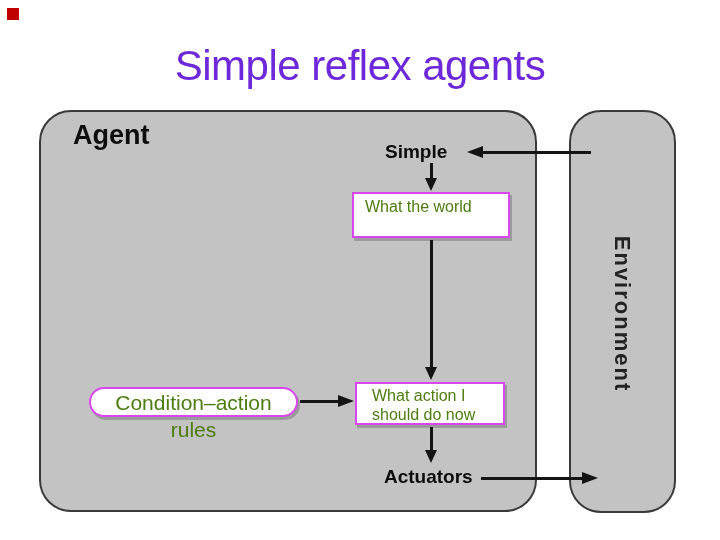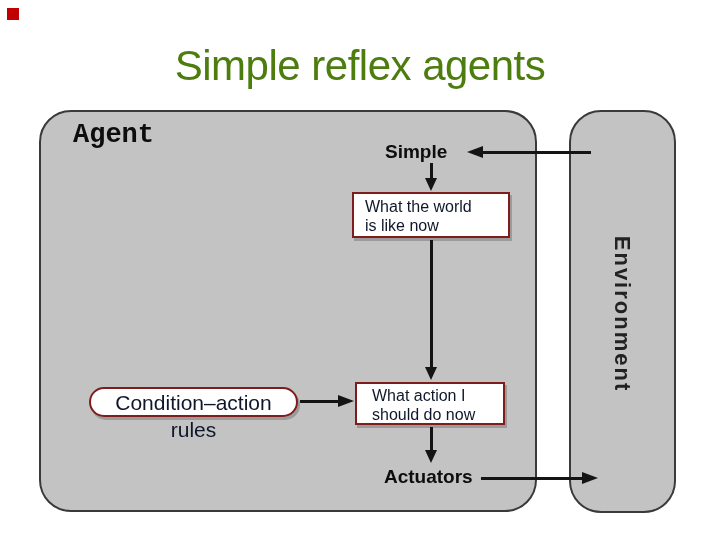--- a/index.html
+++ b/index.html
@@ -6,43 +6,43 @@
   body{
     width:720px;height:540px;position:relative;background:#ffffff;
     font-family:"Liberation Sans","DejaVu Sans",sans-serif;overflow:hidden;
   }
   .abs{position:absolute;}
   
   #corner-marker{left:7px;top:8px;width:12px;height:12px;background:#c00000;}
   
   #slide-title{
     left:0;top:42px;width:720px;text-align:center;
-    font-size:42px;letter-spacing:-0.5px;color:#4d7c0f;font-weight:400;
+    font-size:42px;letter-spacing:-0.5px;color:#6d28d9;font-weight:400;
   }
   
   .panel{
     background:#c3c3c3;border:2px solid #3a3a3a;border-radius:32px;
     box-sizing:border-box;
   }
   #agent-panel{left:39px;top:110px;width:498px;height:402px;}
   #environment-panel{left:569px;top:110px;width:107px;height:403px;}
-  #agent-label{left:73px;top:120px;font-size:27px;font-weight:bold;color:#0d0d0d;font-family:Liberation Mono, monospace;}
+  #agent-label{left:73px;top:120px;font-size:27px;font-weight:bold;color:#0d0d0d;}
   #environment-label{
     left:622px;top:314px;transform:translate(-50%,-50%) rotate(90deg);
     transform-origin:center;white-space:nowrap;
     font-size:22px;font-weight:bold;letter-spacing:2px;color:#222;
   }
   
   .io-label{font-size:19px;font-weight:bold;color:#0d0d0d;white-space:nowrap;}
   #sensors-label{left:385px;top:141px;}
   #actuators-label{left:384px;top:466px;}
   
   .node{
-    background:#ffffff;border:2px solid #7f1d1d;box-sizing:border-box;
-    box-shadow:2px 3px 0 #9b9b9b;color:#0f172a;
+    background:#ffffff;border:2px solid #d946ef;box-sizing:border-box;
+    box-shadow:2px 3px 0 #9b9b9b;color:#4d7c0f;
   }
   #state-box{left:352px;top:192px;width:158px;height:46px;
     font-size:16px;line-height:19px;padding:3px 0 0 11px;}
   #action-box{left:355px;top:382px;width:150px;height:43px;
     font-size:16px;line-height:19px;padding:2px 0 0 15px;}
   #rules-node{left:89px;top:387px;width:209px;height:30px;border-radius:15px;
     font-size:21px;line-height:27px;text-align:center;}
   .node .tline{display:block;white-space:nowrap;}
   
   .aline{background:#141414;}
@@ -62,21 +62,20 @@
 <div class="abs panel" id="environment-panel"></div>
 
 <div class="abs" id="agent-label">Agent</div>
 <div class="abs" id="environment-label">Environment</div>
 
 <div class="abs io-label" id="sensors-label">Simple</div>
 <div class="abs io-label" id="actuators-label">Actuators</div>
 
 <div class="abs node" id="state-box">
   <span class="tline">What the world</span>
-  <span class="tline">is like now</span>
 </div>
 <div class="abs node" id="action-box">
   <span class="tline">What action I</span>
   <span class="tline">should do now</span>
 </div>
 <div class="abs node" id="rules-node">Condition–action rules</div>
 
 <div class="abs aline" style="left:481px;top:151px;width:110px;height:3px;"></div>
 <div class="abs ahead head-left" style="left:467px;top:146px;"></div>
 

